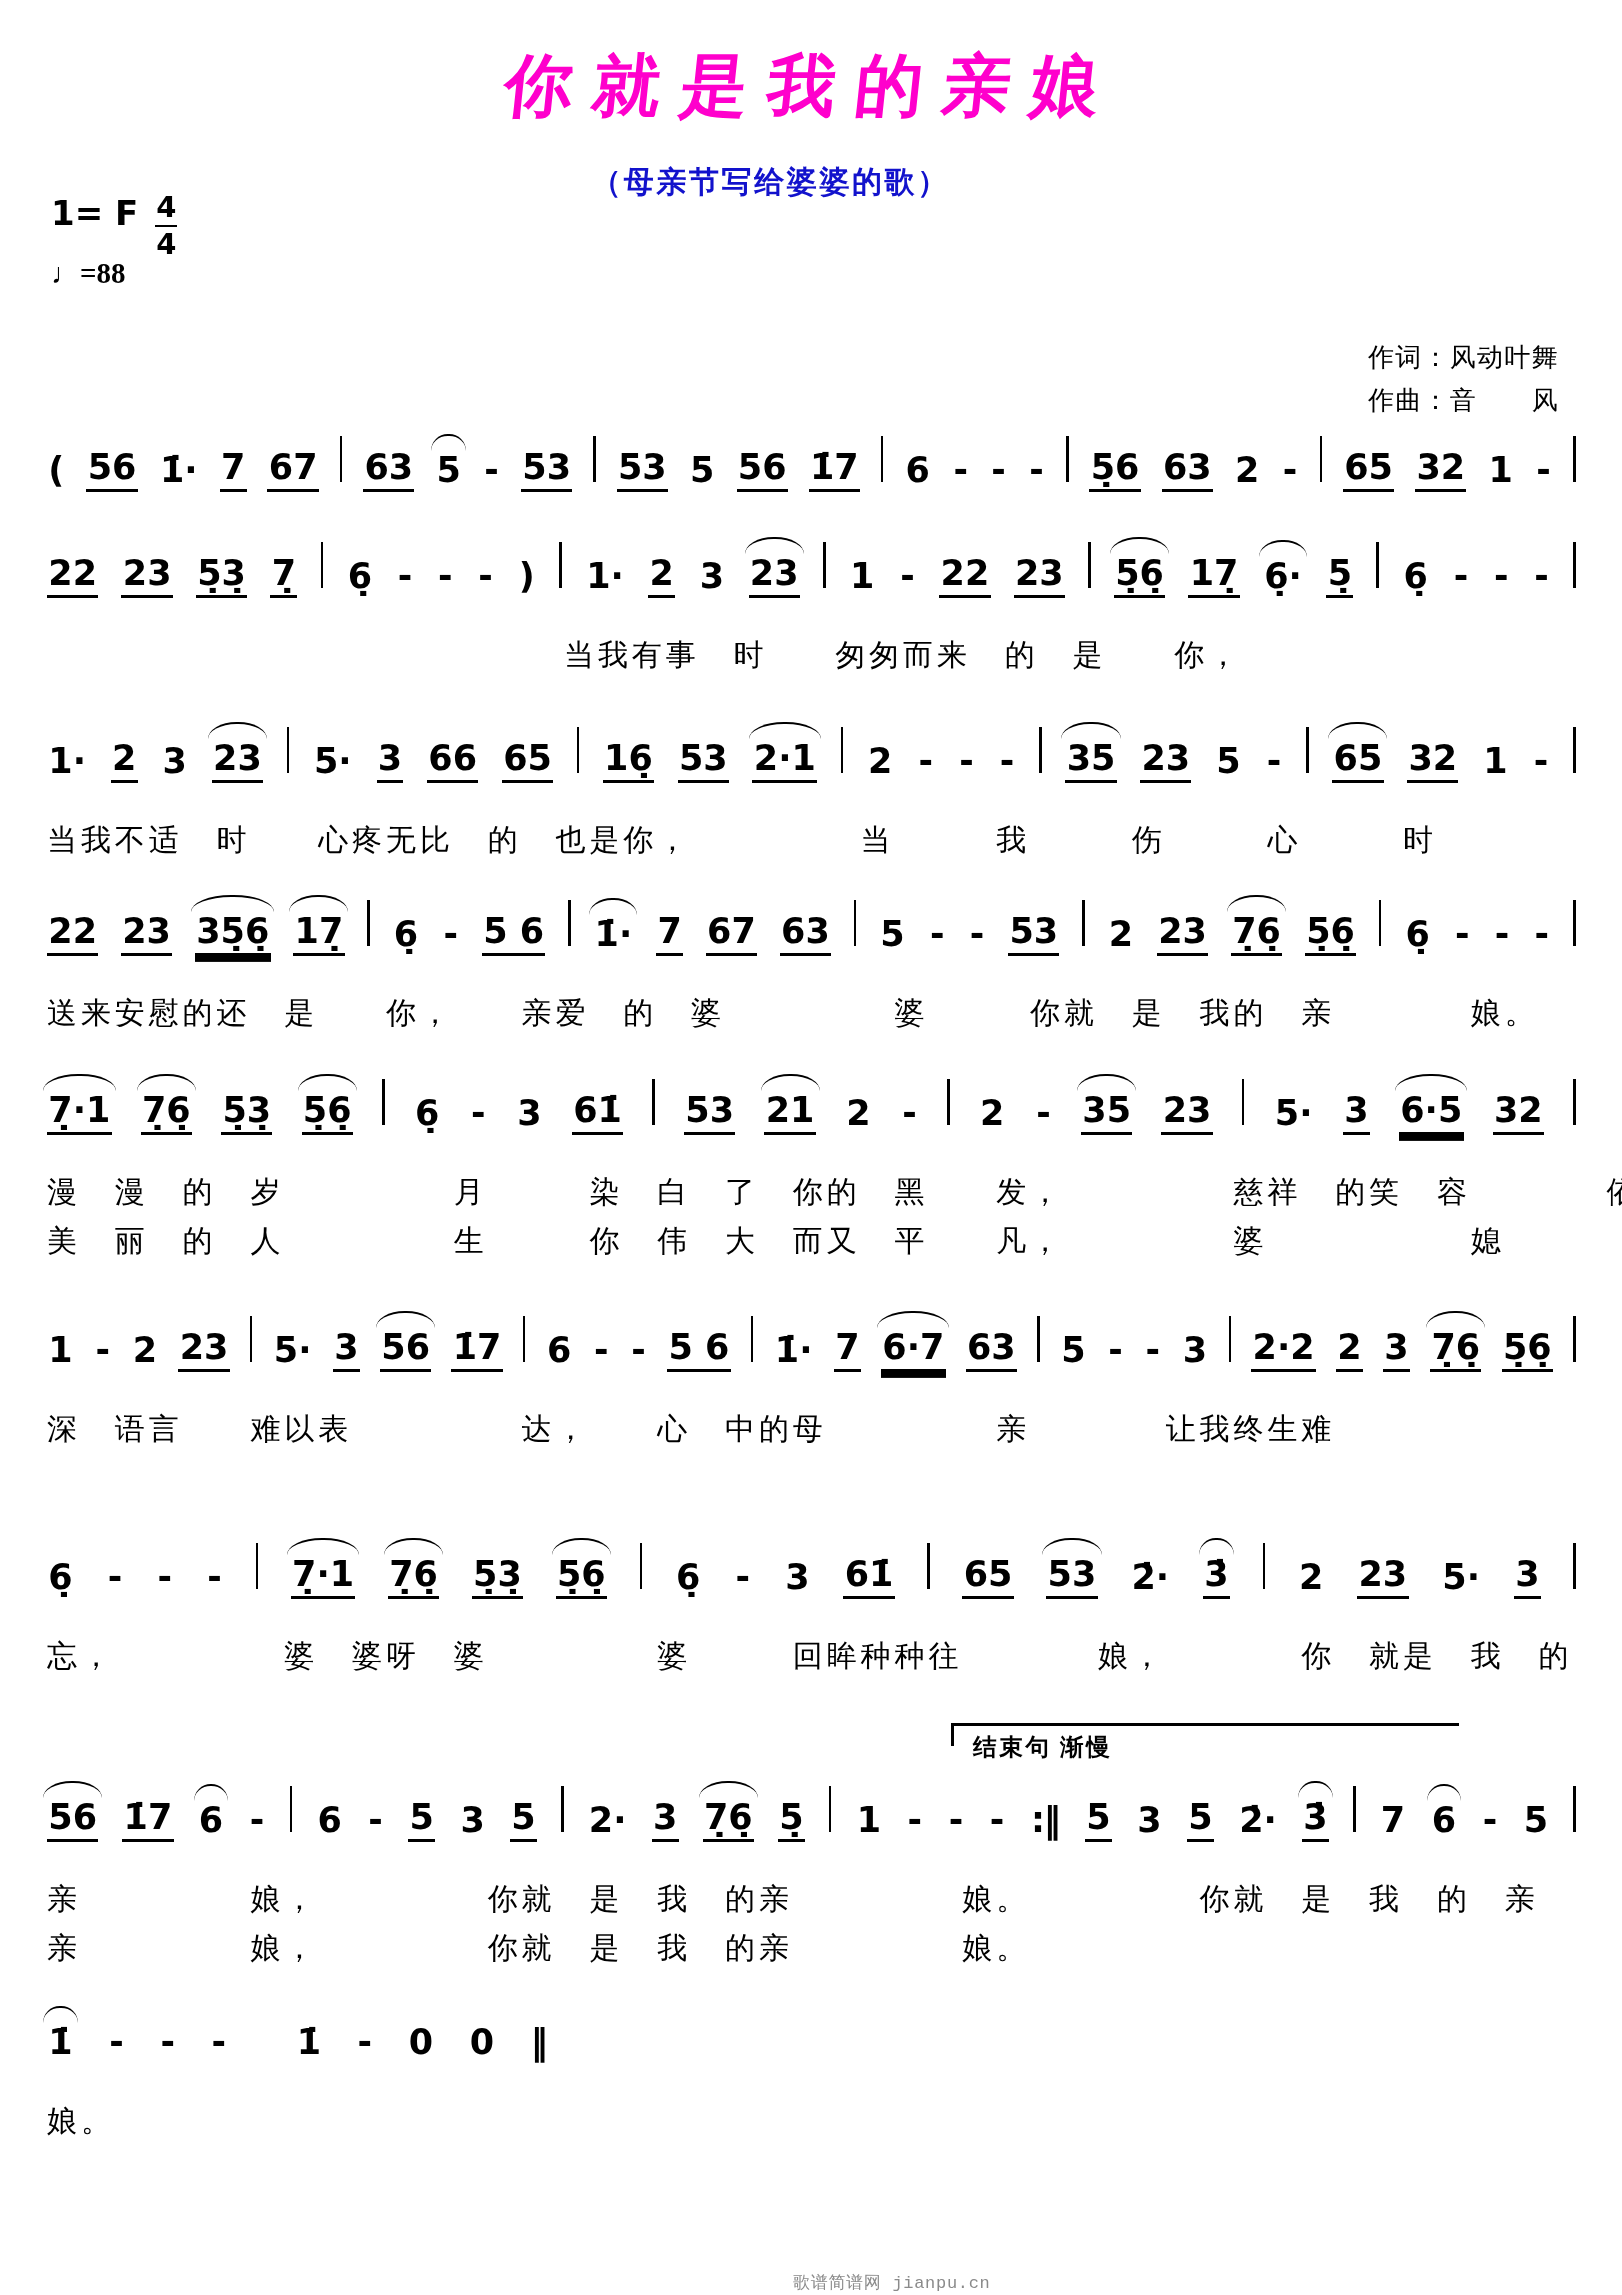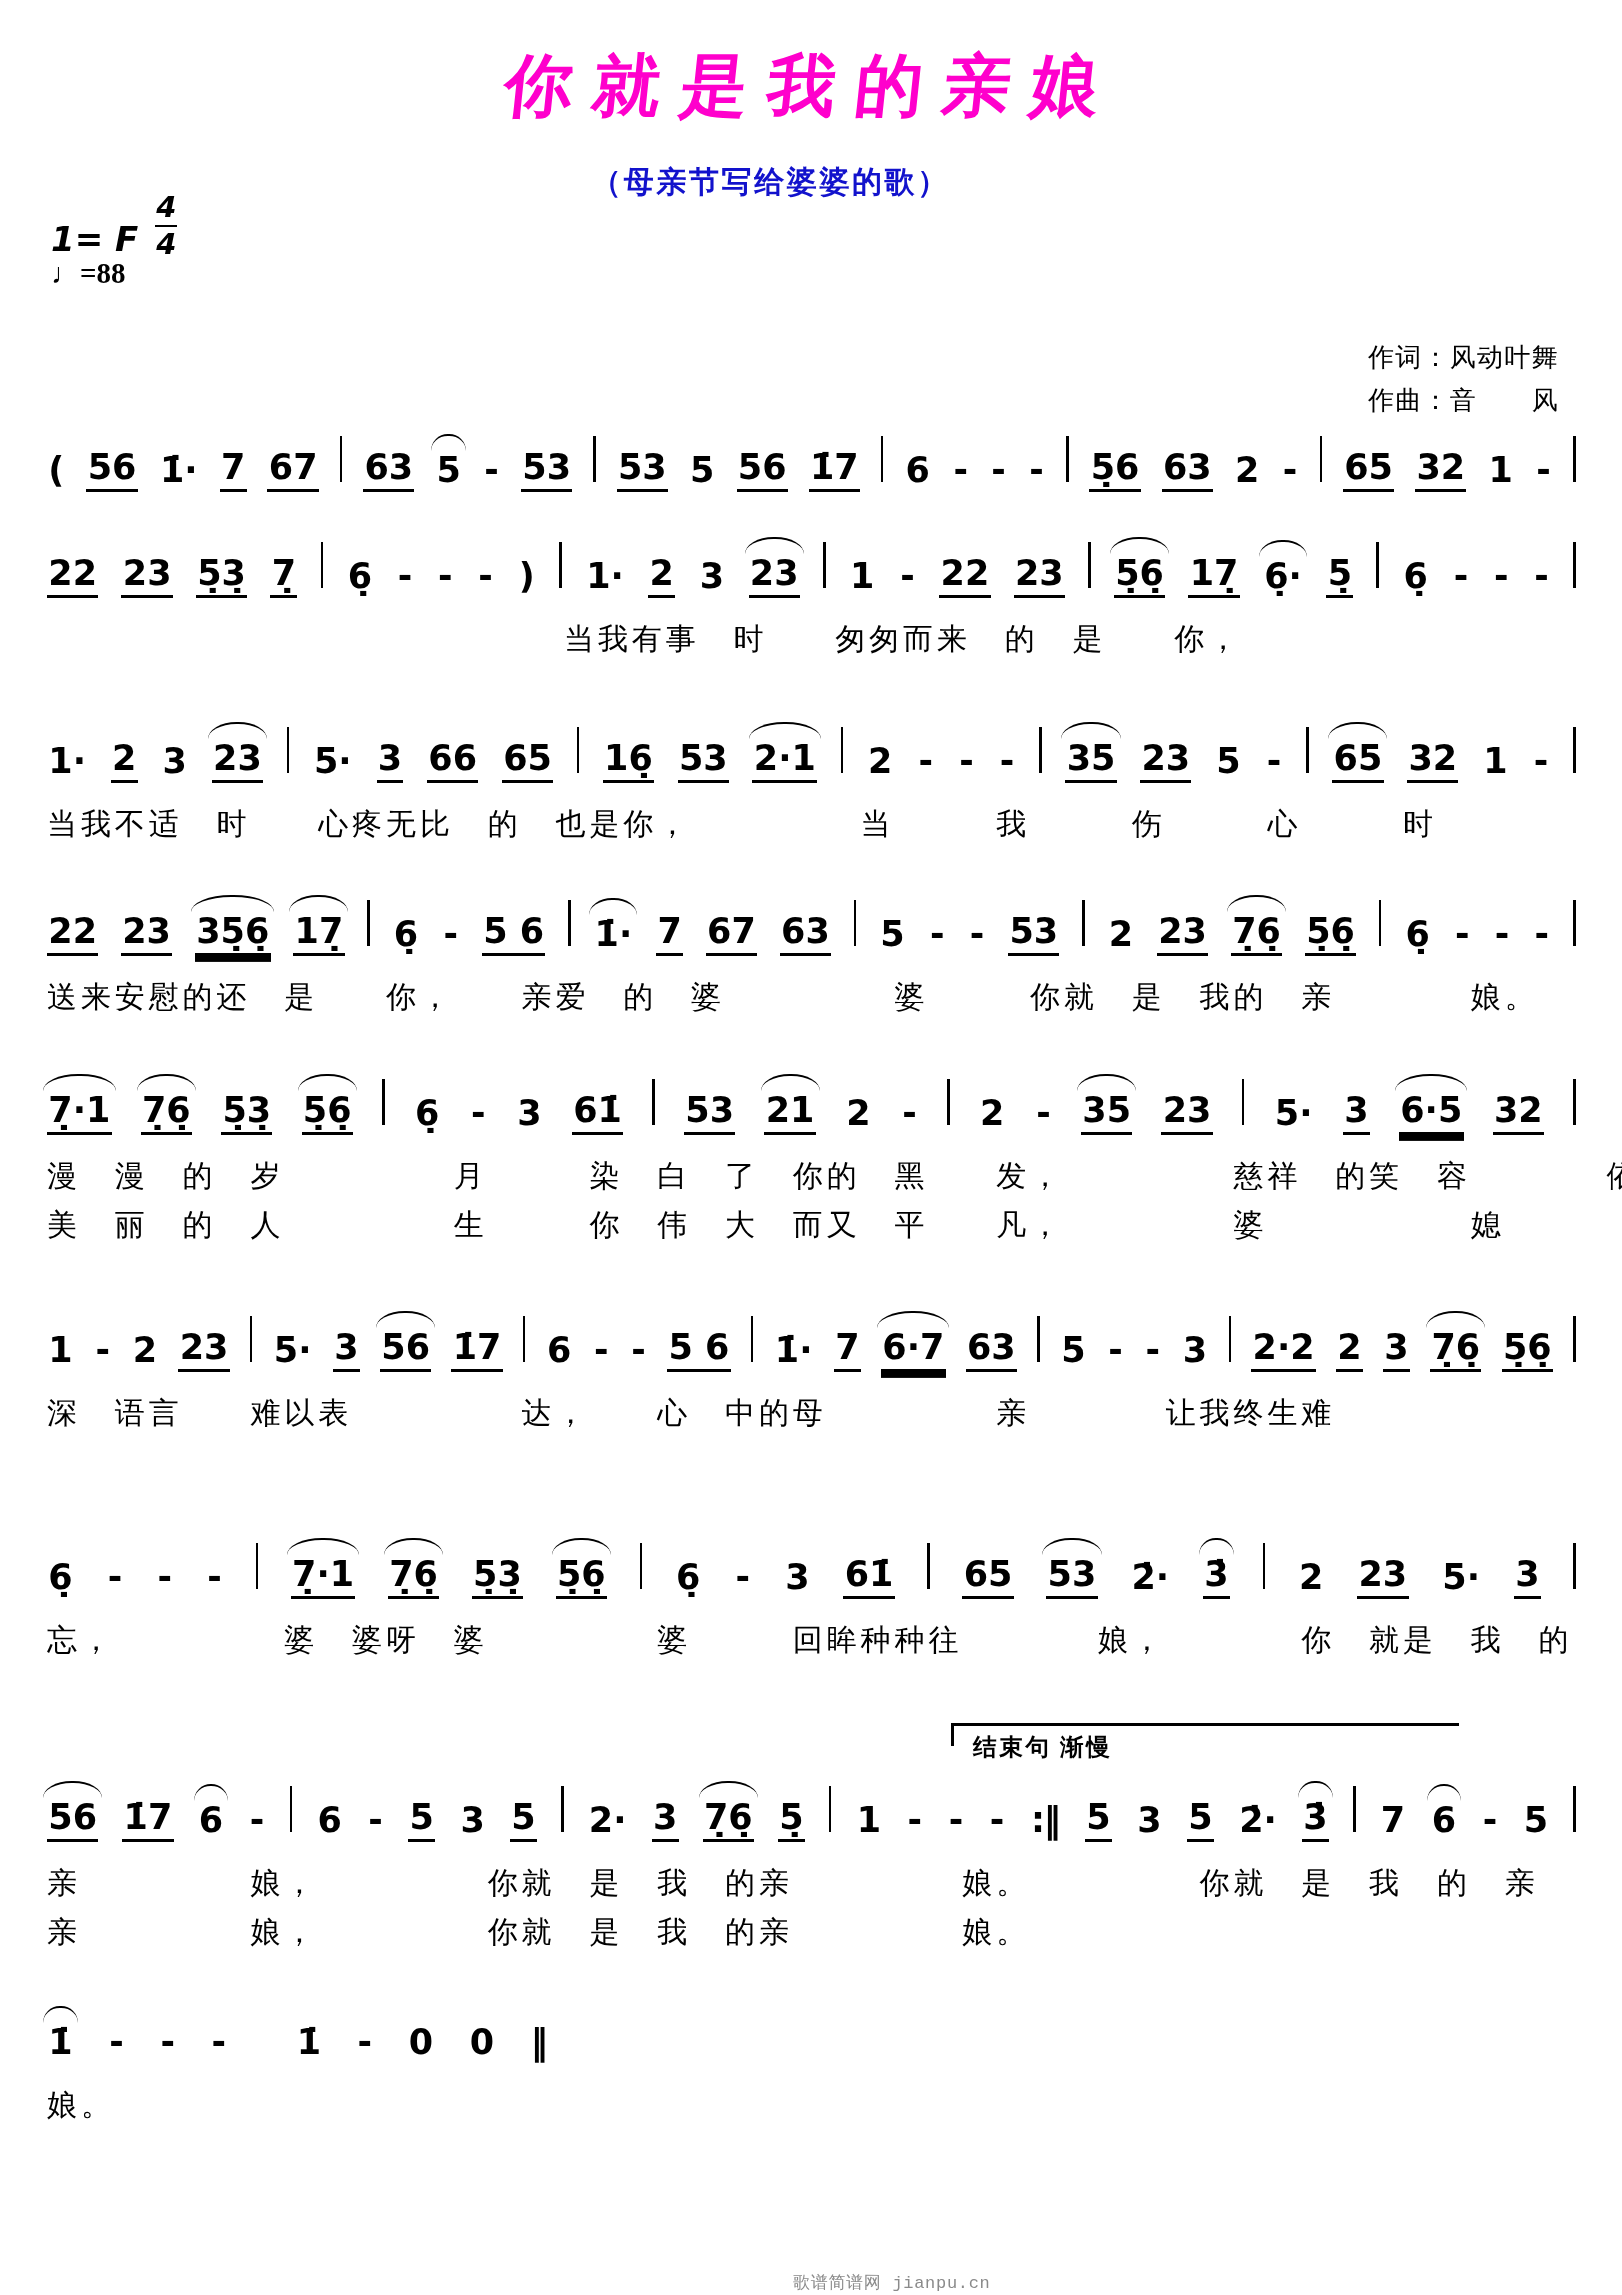--- a/index.html
+++ b/index.html
@@ -13,22 +13,22 @@
     font-size:68px;font-weight:bold;letter-spacing:19.6px;
     font-family:"Liberation Serif",serif;
     transform:skewX(-6deg);
   }
   .page-subtitle{
     position:absolute;top:162px;left:0;width:1541px;text-align:center;
     font-size:30px;font-weight:bold;letter-spacing:2.6px;
     font-family:"Liberation Sans","DejaVu Sans",sans-serif;
   }
   .key-block{
-    position:absolute;top:193px;left:51px;display:flex;align-items:flex-end;
-    font-size:34px;font-weight:bold;font-family:"DejaVu Sans",sans-serif;font-style:italic;
+    position:absolute;top:193px;left:51px;display:flex;align-items:flex-start;
+    font-size:34px;font-weight:bold;font-family:"DejaVu Sans",sans-serif;
   }
   .meter{display:inline-flex;flex-direction:column;align-items:center;margin-left:17px;line-height:1;}
   .meter span{font-size:29px;font-weight:bold;}
   .meter-line{width:22px;height:2.6px;background:#000;margin:2.6px 0;}
   .tempo{
     position:absolute;top:257px;left:51px;font-size:29px;font-weight:bold;
     font-family:Liberation Serif, serif;
   }
   .credit{
     position:absolute;right:64px;font-size:26px;letter-spacing:1.3px;
@@ -48,21 +48,21 @@
   .tok{position:relative;line-height:1;padding:0 1.3px 3.9px 1.3px;white-space:pre;}
   .tok.u1{border-bottom:3.3px solid #000;}
   .tok.u2{border-bottom:3.3px solid #000;box-shadow:0 5.9px 0 0 #000;}
   .tok.tie::before{
     content:"";position:absolute;top:-19.6px;left:-3.9px;right:-3.9px;height:15.7px;
     border-top:2.6px solid #000;border-radius:50% 50% 0 0/100% 100% 0 0;
   }
   .barline{width:2.6px;height:46px;background:#000;align-self:center;margin-bottom:3.9px;}
   .tok.rep,.tok.endbar{letter-spacing:-1.3px;}
   .lyric-row{
-    margin-top:22px;font-size:30px;letter-spacing:3.9px;line-height:1.25;
+    margin-top:38px;font-size:30px;letter-spacing:3.9px;line-height:1.25;
     font-family:"Liberation Serif","DejaVu Serif",serif;white-space:pre;
   }
   .lyric-row + .lyric-row{margin-top:11.8px;}
   .ending-label{
     position:absolute;top:-56px;left:904px;width:486px;
     border-top:3.9px solid #000;padding:5px 0 0 22px;
     font-size:23.6px;font-weight:bold;letter-spacing:2.6px;
     font-family:"Liberation Serif",serif;
   }
   .ending-label::before{

